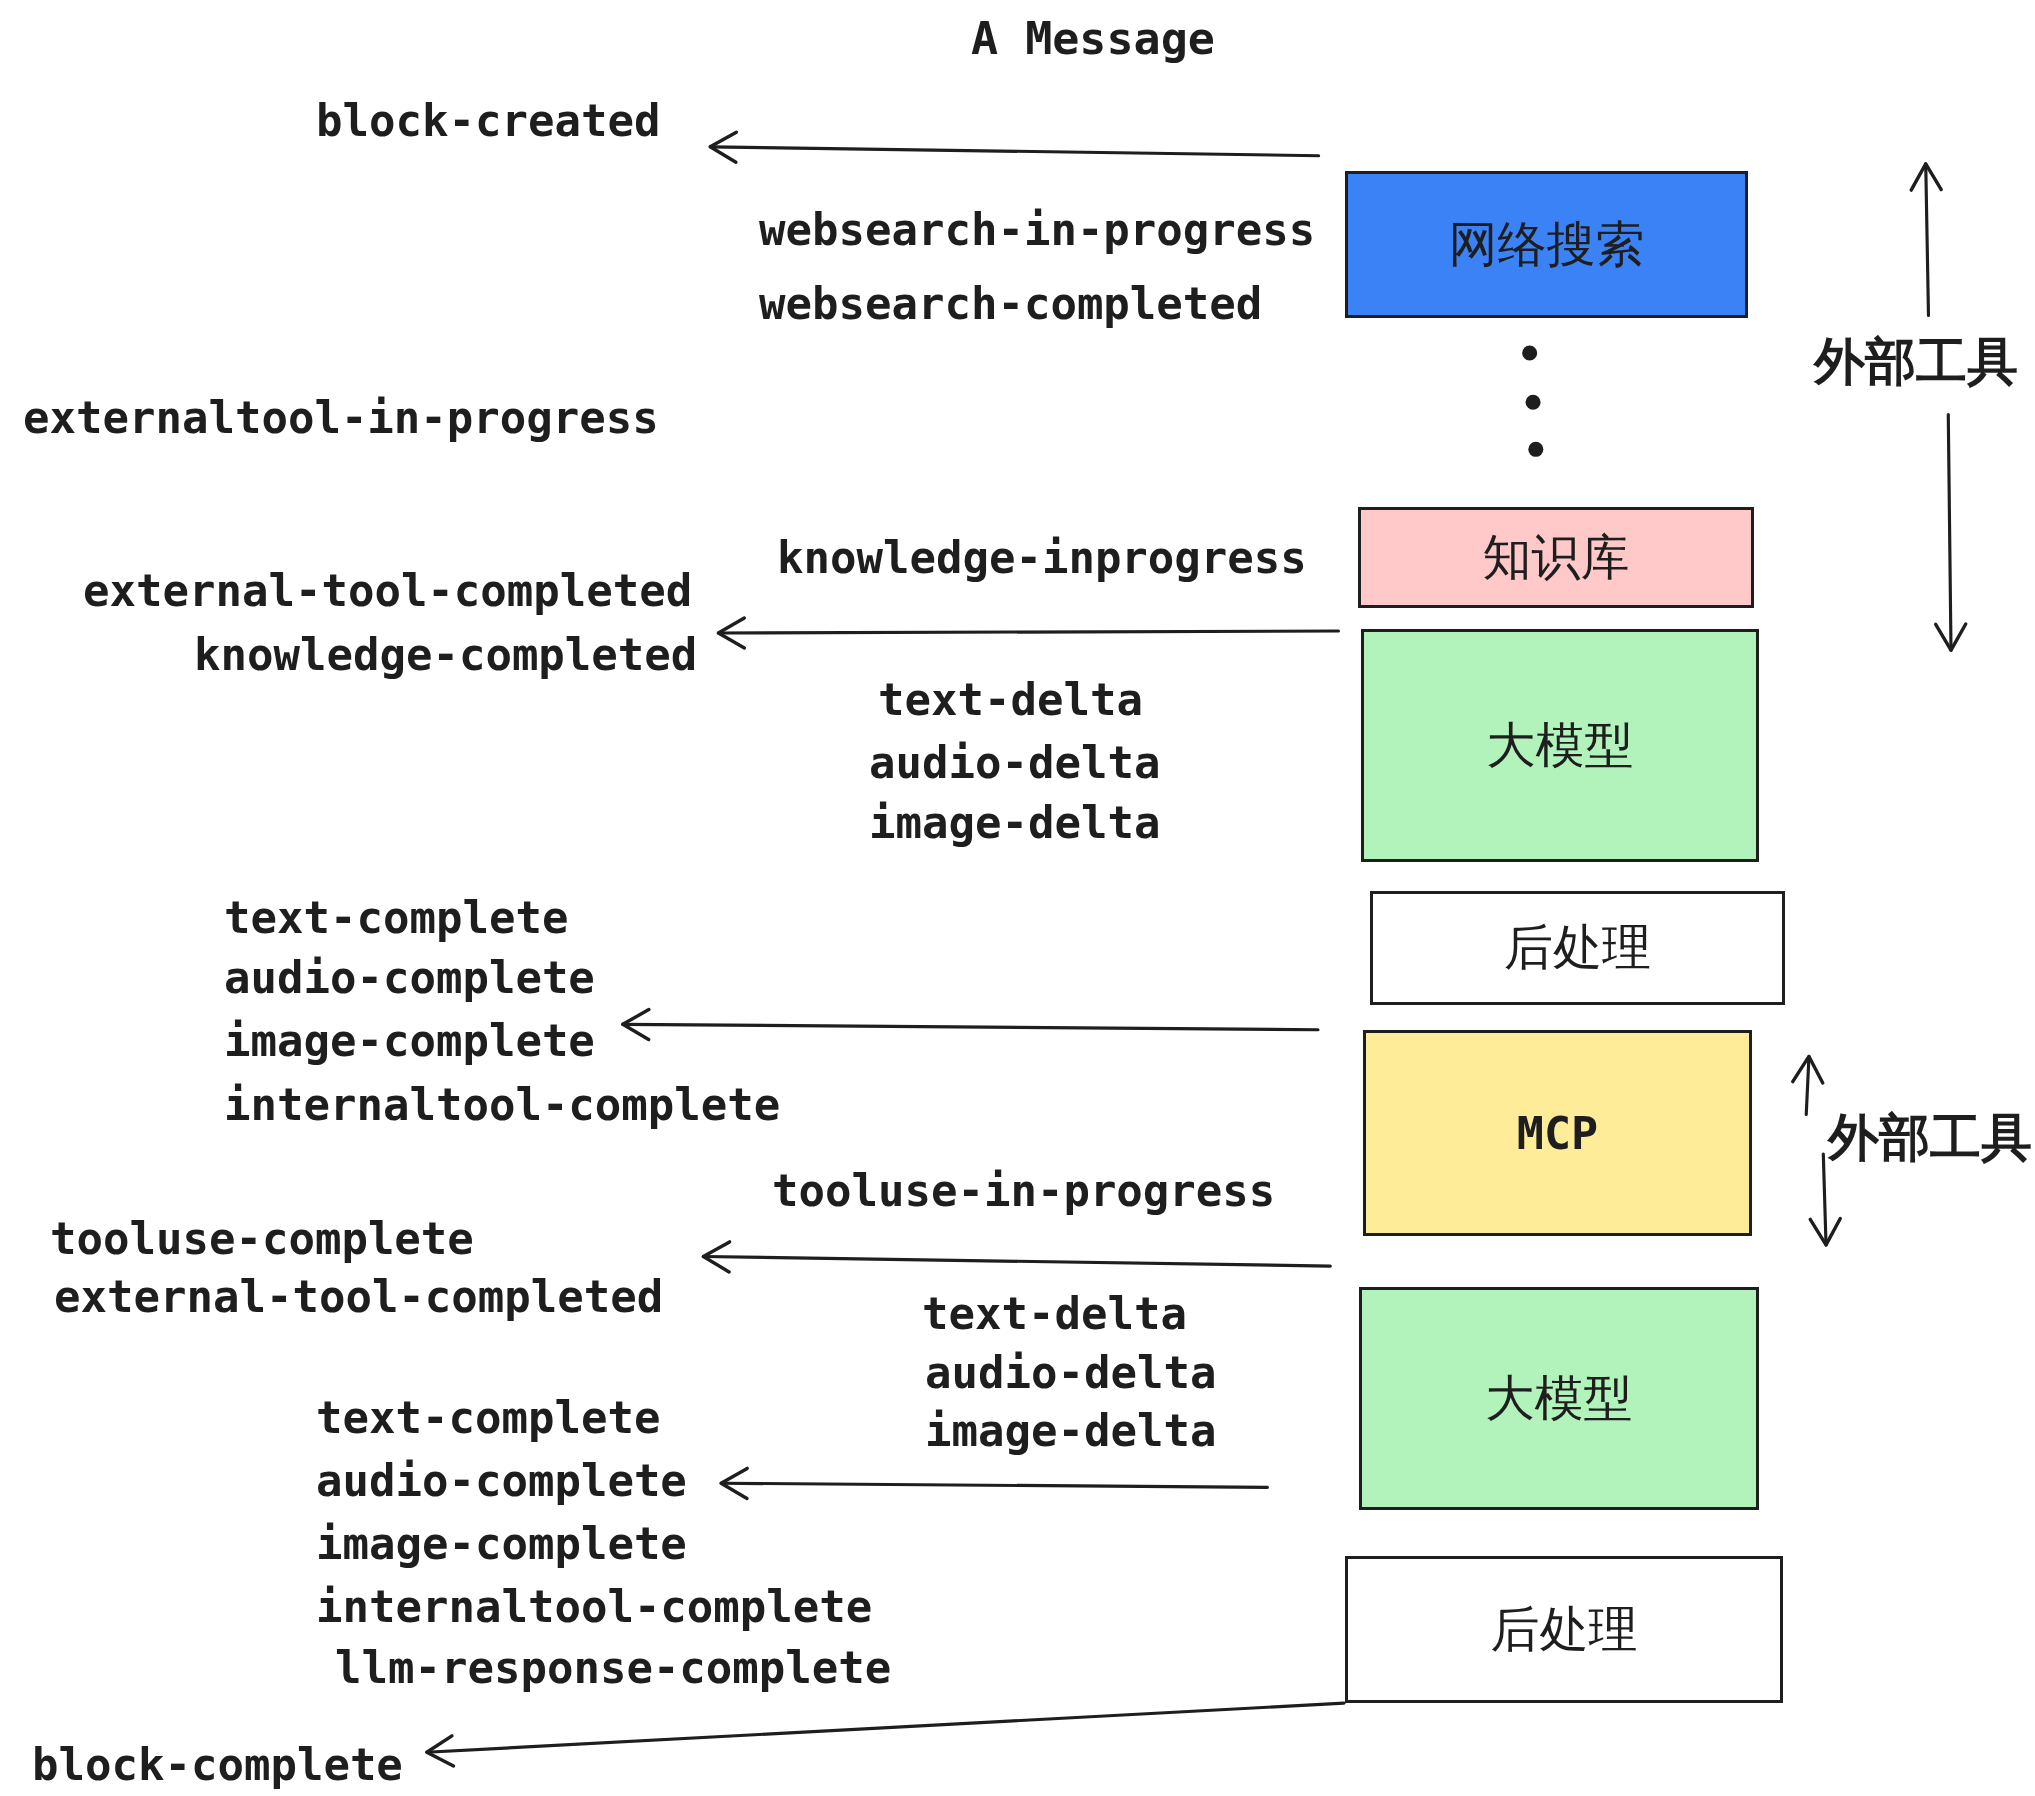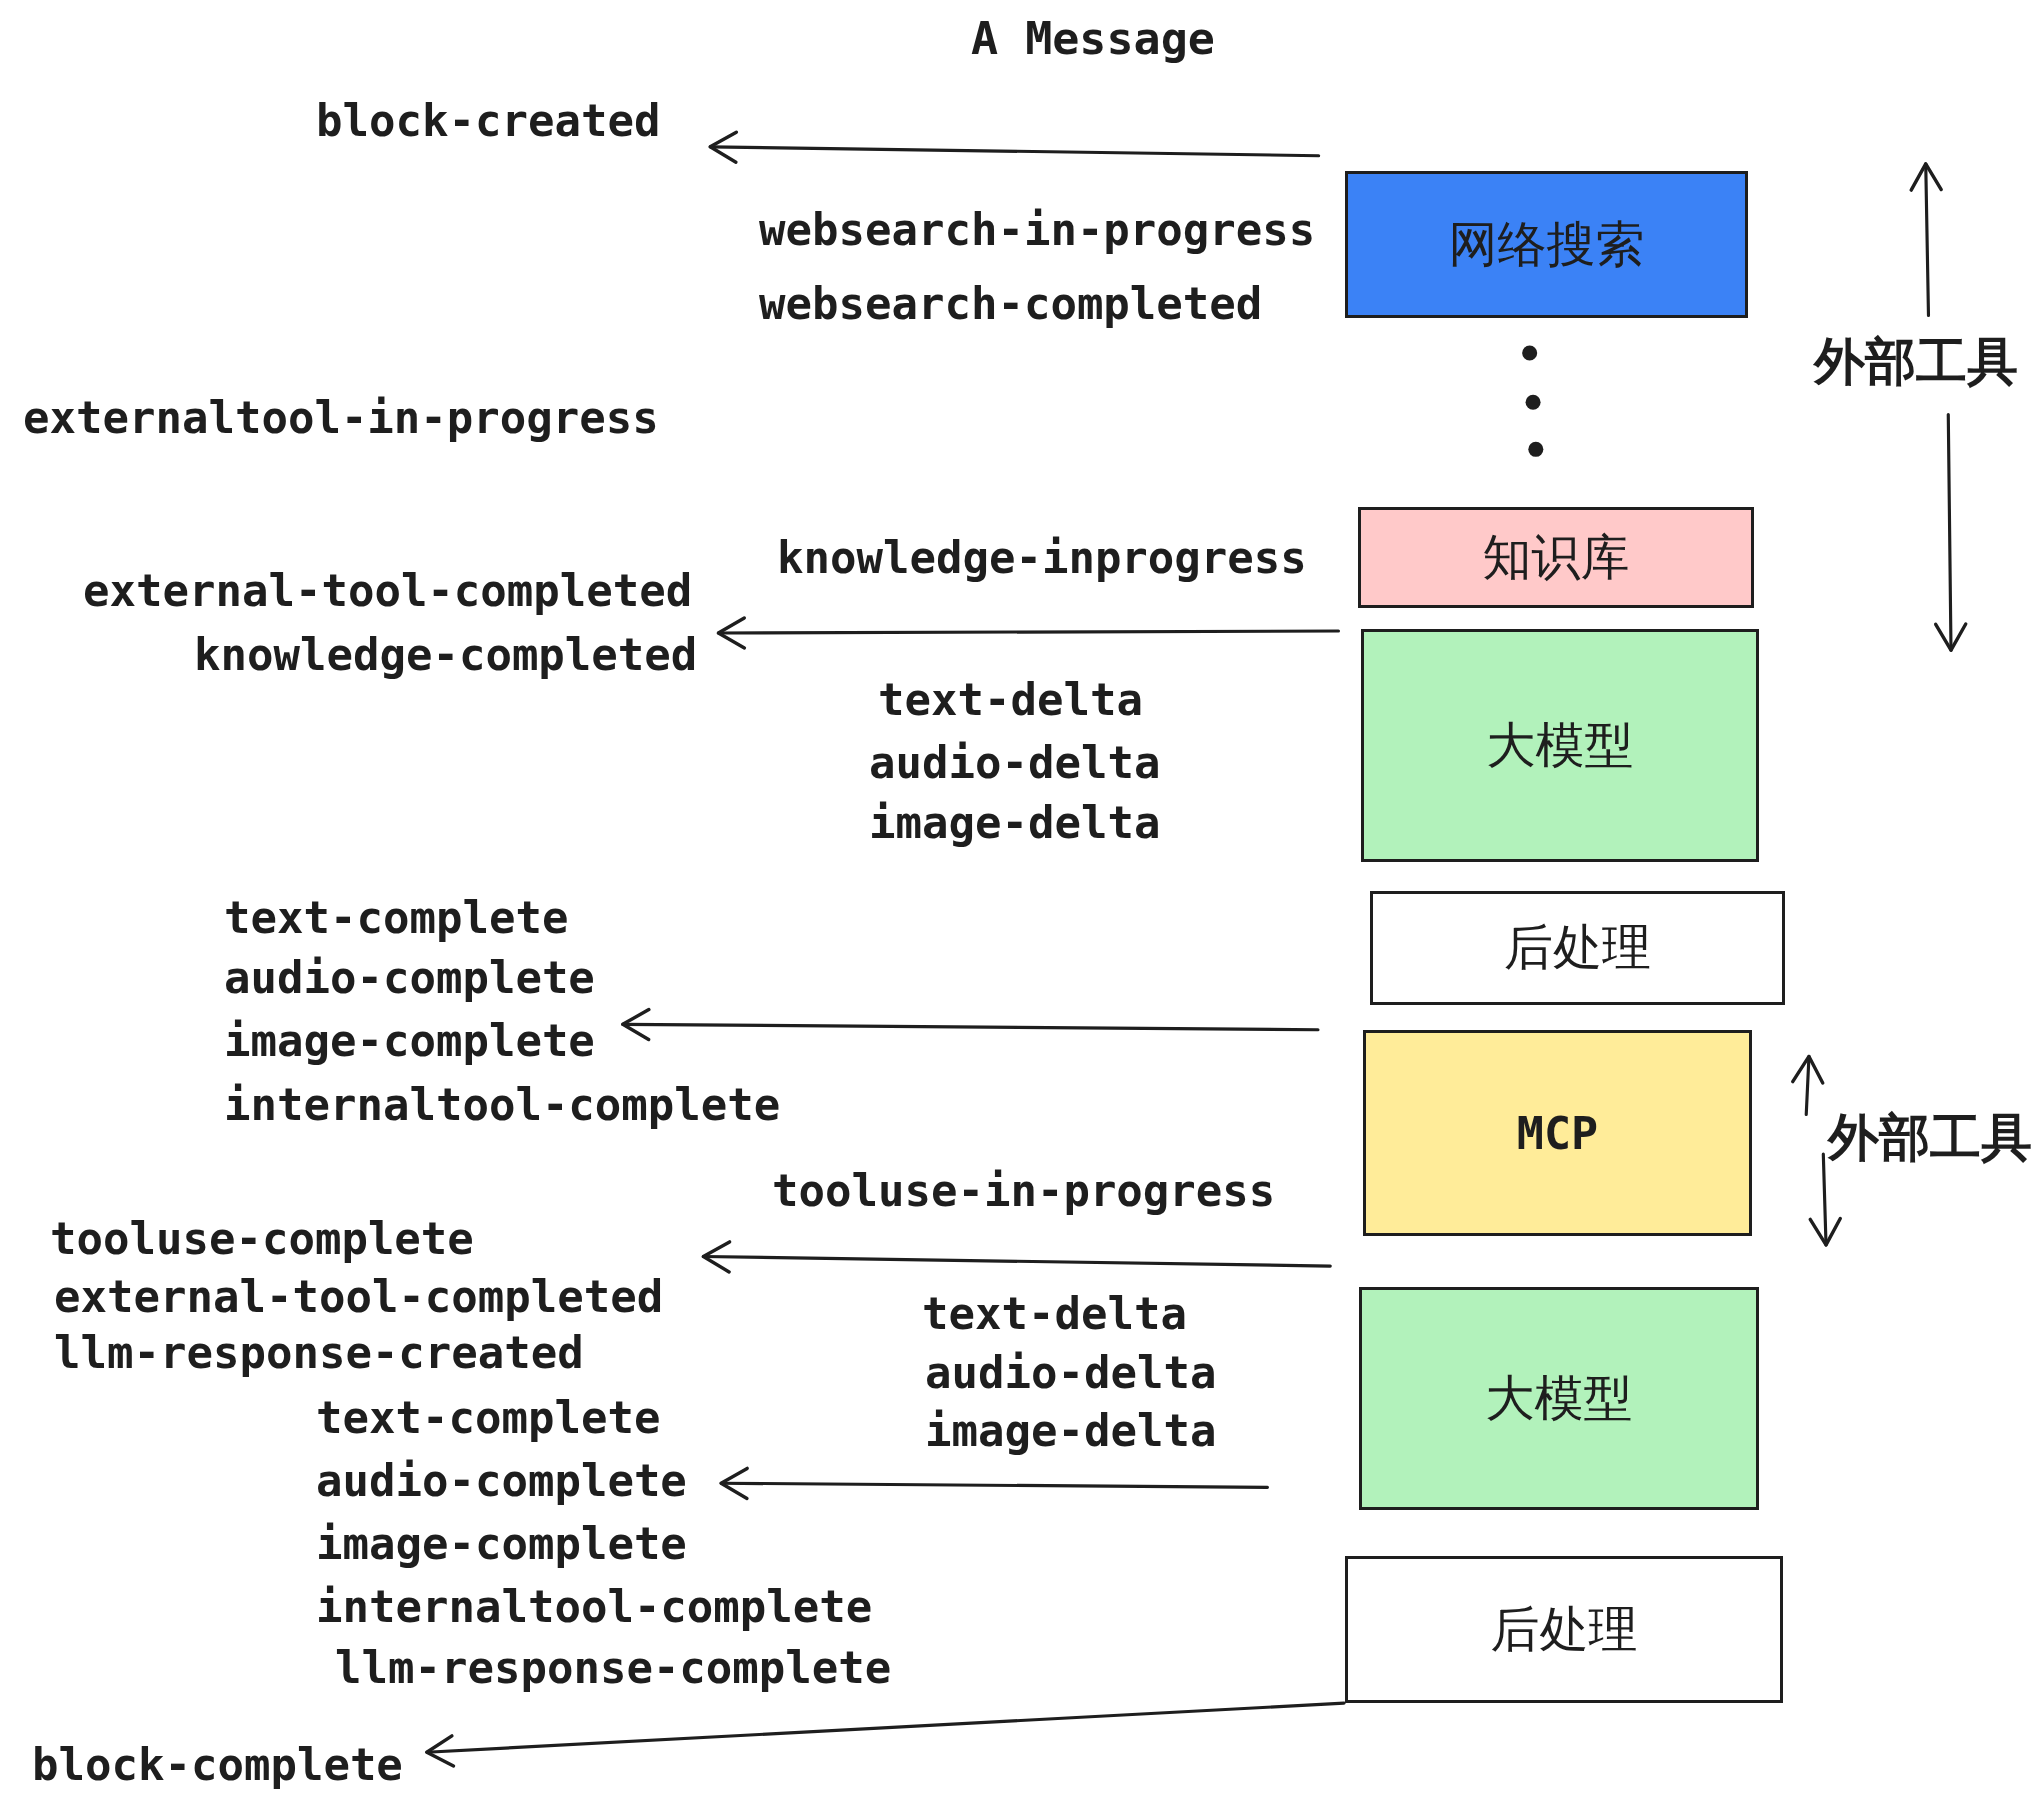--- a/index.html
+++ b/index.html
@@ -138,21 +138,20 @@
   <div class="ev" style="left:878px; top:675px;">text-delta</div>
   <div class="ev" style="left:869px; top:738px;">audio-delta</div>
   <div class="ev" style="left:869px; top:798px;">image-delta</div>
   <div class="ev" style="left:224px;  top:893px;">text-complete</div>
   <div class="ev" style="left:224px;  top:953px;">audio-complete</div>
   <div class="ev" style="left:224px;  top:1016px;">image-complete</div>
   <div class="ev" style="left:224px;  top:1080px;">internaltool-complete</div>
   <div class="ev" style="left:772px; top:1134px;margin-top:32px;">tooluse-in-progress</div>
   <div class="ev" style="left:50px;   top:1214px;">tooluse-complete</div>
   <div class="ev" style="left:54px;  top:1272px;">external-tool-completed</div>
-  <div class="ev" style="left:54px;   top:1328px;">llm-response-created</div>
   <div class="ev" style="left:316px;  top:1393px;">text-complete</div>
   <div class="ev" style="left:316px;  top:1456px;">audio-complete</div>
   <div class="ev" style="left:316px;  top:1519px;">image-complete</div>
   <div class="ev" style="left:316px;  top:1582px;">internaltool-complete</div>
   <div class="ev" style="left:316px;  top:1643px;margin-left:19px;">llm-response-complete</div>
   <div class="ev" style="left:32px;   top:1740px;">block-complete</div>
   <div class="ev" style="left:922px; top:1289px;">text-delta</div>
   <div class="ev" style="left:925px; top:1348px;">audio-delta</div>
   <div class="ev" style="left:925px; top:1406px;">image-delta</div>
 

